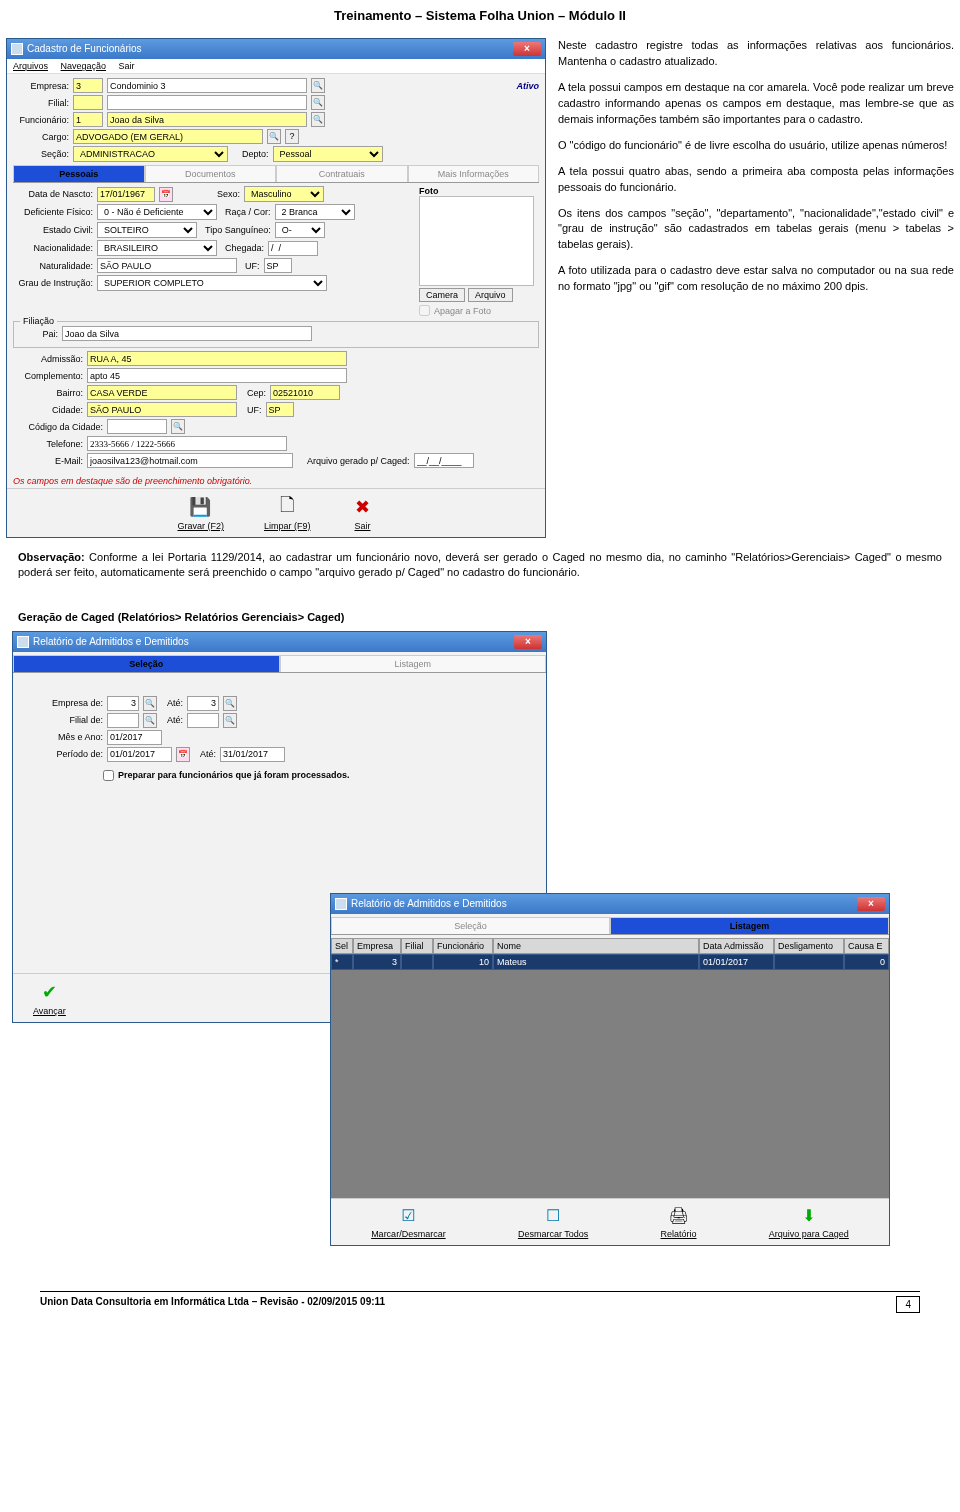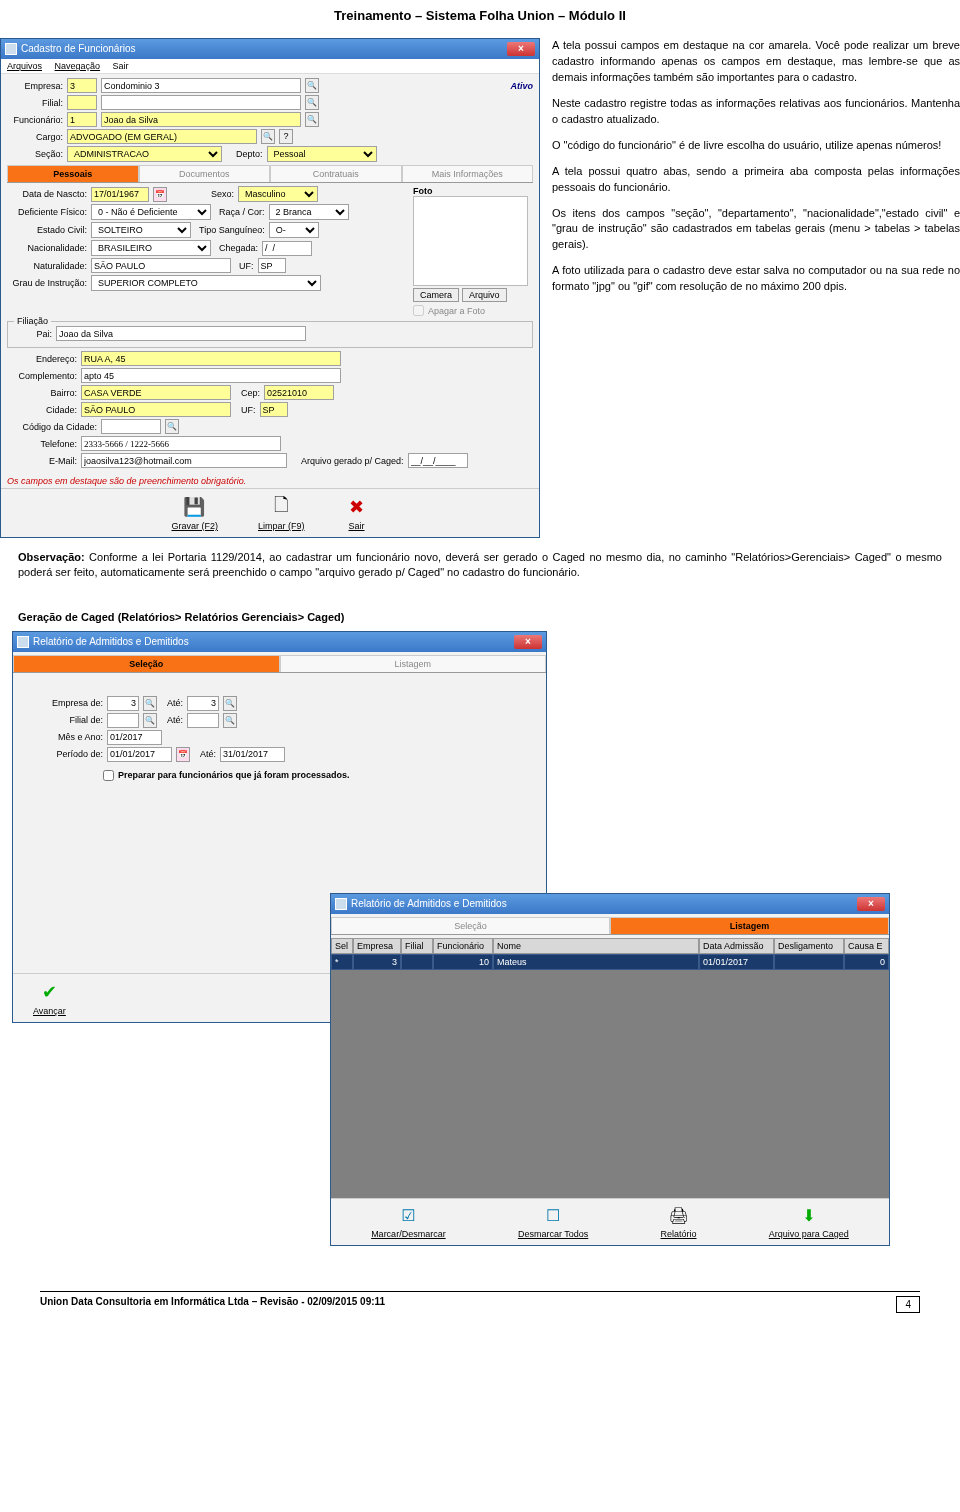--- a/index.html
+++ b/index.html
@@ -1,18 +1,18 @@
 <!DOCTYPE html>
 <html><head>
 <meta charset="utf-8">
 <style>
 * { box-sizing: border-box; margin: 0; padding: 0; }
 body { font-family: Arial, sans-serif; font-size: 10px; background: #fff; width: 960px; }
 .page-header { text-align: center; font-weight: bold; font-size: 13px; padding: 8px 12px 15px; }
-.content-row { display: flex; gap: 12px; padding: 0 0; }
+.content-row { display: flex; gap: 12px; padding: 0 6px; }
 .col-left { flex: 0 0 540px; }
 .col-right { flex: 1; font-size: 11px; line-height: 1.45; text-align: justify; }
 .col-right p { margin-bottom: 10px; }
 .section-heading { color: #1a4aa0; text-decoration: underline; font-weight: bold; font-size: 12px; margin-bottom: 8px; }
 
 
 .win { border: 1px solid #2a5a8e; background: #f2f2f2; font-size: 9px; color: #000; }
 .win .titlebar { background: linear-gradient(#5c9ae0,#3b78c8); color: #fff; display: flex; justify-content: space-between; align-items: center; height: 20px; padding: 0 4px; font-size: 10px; }
 .titlebar .tb-icon { display:inline-block; width:12px; height:12px; background:#cde; border:1px solid #fff; margin-right:4px; vertical-align:middle;}
 .close-x { background: linear-gradient(#e77,#c33); color: #fff; width: 28px; height: 14px; text-align: center; line-height: 13px; border-radius: 2px; cursor: pointer; font-weight: bold;}
@@ -24,21 +24,21 @@
 .frow label { font-size: 9px; white-space: nowrap; }
 input.field, select.field { border: 1px solid #a0a0a0; background: #fff; height: 15px; font-size: 9px; padding: 0 2px; }
 select.field { height: 16px; }
 .hl { background: #ffff99 !important; }
 .lbl-r { text-align: right; display: inline-block; }
 .ativo { font-weight: bold; font-style: italic; color: #000080; }
 .lookup { width: 14px; height: 15px; border: 1px solid #999; background: #eee; display:inline-flex; align-items:center; justify-content:center; cursor: pointer; font-size:8px;}
 .qmark { width: 14px; height: 15px; border: 1px solid #999; background: #eee; text-align: center; line-height: 13px; cursor: pointer; }
 .tabs { display: flex; background: #fff; border-bottom: 1px solid #999; margin: 3px 0; }
 .tab { flex: 1; text-align: center; padding: 3px 0; border: 1px solid #ccc; border-bottom: none; font-size: 9px; cursor: pointer; color: #888; background: #f8f8f8;}
-.tab.active { font-weight: bold; color: #000; background: #f97316; }
+.tab.active { font-weight: bold; color: #000; background: #1d4ed8; }
 .groupbox { border: 1px solid #bbb; padding: 4px; margin: 3px 0; position: relative; }
 .groupbox .legend { position: absolute; top: -6px; left: 6px; background: #f2f2f2; padding: 0 3px; font-size: 9px; }
 .foto-box { border: 1px solid #bbb; height: 90px; width: 115px; background: #fff; margin-bottom: 2px; display:flex; align-items:flex-start; padding:2px;}
 .mini-btn { border: 1px solid #999; background: #eee; padding: 1px 6px; font-size: 9px; cursor: pointer; }
 .note-red { color: #c00; font-style: italic; font-size: 9px; padding: 2px 6px; }
 .toolbar-row { display: flex; justify-content: center; gap: 40px; padding: 6px 0; border-top: 1px solid #ccc; }
 .toolbar-row .tbtn { text-align: center; cursor: pointer; }
 .toolbar-row .ticon { width: 24px; height: 24px; margin: 0 auto 2px; display: flex; align-items:center; justify-content:center; font-size:18px;}
 .tbtn .tlabel { font-size: 9px; text-decoration: underline; }
 .cal-ico { width: 14px; height: 15px; display: inline-flex; align-items:center; justify-content:center; border: 1px solid #999; background: #fde; cursor: pointer; font-size:8px; color:#900;}
@@ -181,21 +181,21 @@
 
         <div class="groupbox">
           <span class="legend">Filiação</span>
           <div class="frow">
               <label class="lbl-r" style="width:40px">Pai:</label>
               <input class="field" style="width: 250px;" value="Joao da Silva">
             </div>
         </div>
 
         <div class="frow">
-            <label class="lbl-r" style="width:70px">Endereço:</label>
+            <label class="lbl-r" style="width:70px">Admissão:</label>
             <input class="field hl" style="width: 260px;" value="RUA A, 45">
           </div>
         <div class="frow">
             <label class="lbl-r" style="width:70px">Complemento:</label>
             <input class="field" style="width: 260px;" value="apto 45">
           </div>
         <div class="frow">
           <label class="lbl-r" style="width:70px">Bairro:</label>
             <input class="field hl" style="width: 150px;" value="CASA VERDE">
           <label style="margin-left:6px">Cep:</label>
@@ -235,22 +235,22 @@
           </div>
         <div class="tbtn">
             <div class="ticon" style="color:#c00;">✖</div>
             <div class="tlabel">Sair</div>
           </div>
       </div>
     </div>
   </div>
 
   <div class="col-right">
+    <p>Neste cadastro registre todas as informações relativas aos funcionários. Mantenha o cadastro atualizado.</p>
     <p>A tela possui campos em destaque na cor amarela. Você pode realizar um breve cadastro informando apenas os campos em destaque, mas lembre-se que as demais informações também são importantes para o cadastro.</p>
-    <p>Neste cadastro registre todas as informações relativas aos funcionários. Mantenha o cadastro atualizado.</p>
     <p>O "código do funcionário" é de livre escolha do usuário, utilize apenas números!</p>
     <p>A tela possui quatro abas, sendo a primeira aba composta pelas informações pessoais do funcionário.</p>
     <p>Os itens dos campos "seção", "departamento", "nacionalidade","estado civil" e "grau de instrução" são cadastrados em tabelas gerais (menu &gt; tabelas &gt; tabelas gerais).</p>
     <p>A foto utilizada para o cadastro deve estar salva no computador ou na sua rede no formato "jpg" ou "gif" com resolução de no máximo 200 dpis.</p>
   </div>
 </div>
 
 <div class="obs-block">
   <p><b>Observação:</b><span> Conforme a lei Portaria 1129/2014, ao cadastrar um funcionário novo, deverá ser gerado o Caged no mesmo dia, no caminho "Relatórios&gt;Gerenciais&gt; Caged" o mesmo poderá ser feito, automaticamente será preenchido o campo "arquivo gerado p/ Caged" no cadastro do funcionário.</span></p>
 </div>

